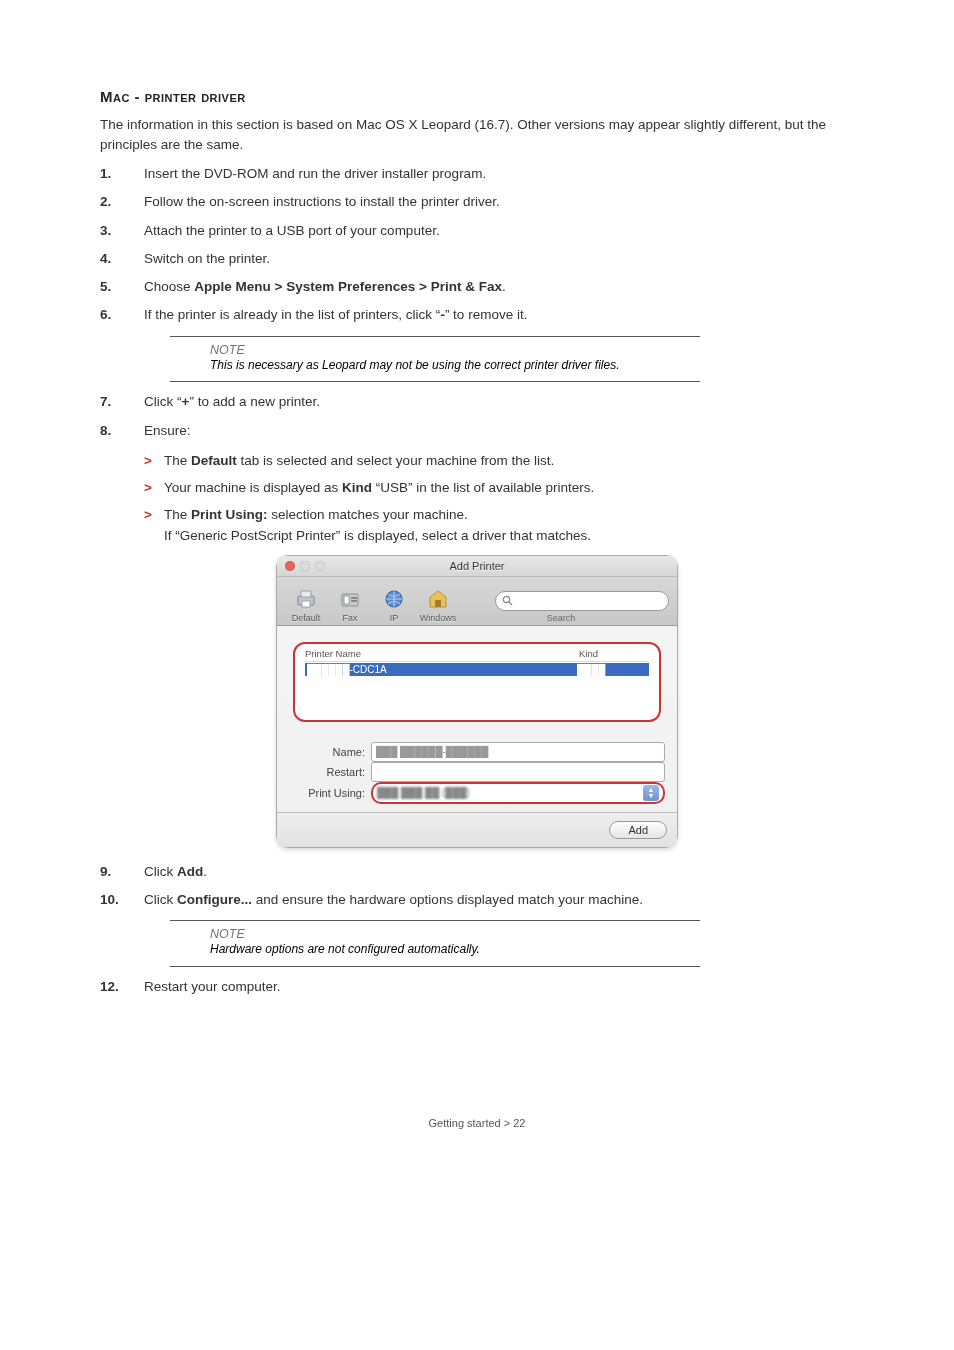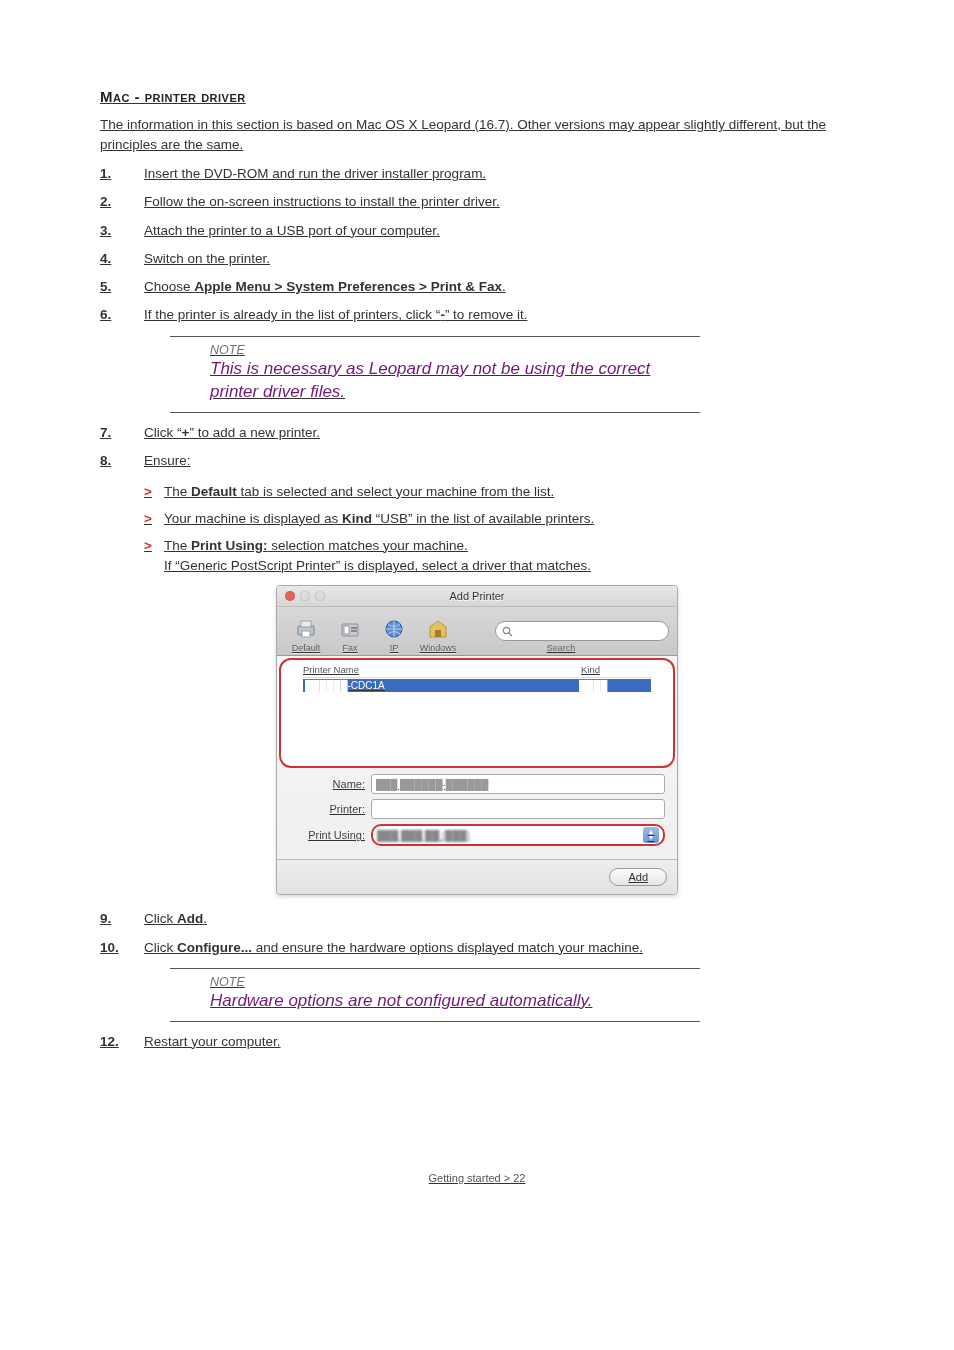--- a/index.html
+++ b/index.html
@@ -7,21 +7,20 @@
     padding: 0;
     background: #ffffff;
     font-family: Verdana, Geneva, sans-serif;
     color: #333;
     width: 954px;
   }
   .page {
     padding: 88px 100px 60px 100px;
     box-sizing: border-box;
     width: 954px;
-    text-decoration: underline;
   }
   .heading {
     font-weight: bold;
     font-variant: small-caps;
     font-size: 15px;
     letter-spacing: 0.5px;
     color: #222;
     margin-bottom: 10px;
   }
   .paragraph {
@@ -74,35 +73,35 @@
     padding: 6px 0 8px 40px;
     box-sizing: border-box;
   }
   .note-block .note-label {
     font-style: italic;
     font-size: 12.5px;
     color: #737373;
   }
   .note-block .note-text {
     font-style: italic;
-    font-size: 17px;
-    color: #701a75;
+    font-size: 12px;
+    color: #000000;
     line-height: 1.4;
   }
   b { font-weight: bold; }
   .screenshot-wrap {
     width: 100%;
     display: flex;
     justify-content: center;
     margin: 6px 0 14px 0;
   }
   .mac-dialog {
     width: 400px;
     border: 1px solid #aaa;
-    border-radius: 4px;
+    border-radius: 12px;
     background: linear-gradient(#f7f7f7,#efefef);
     box-shadow: 0 2px 4px rgba(0,0,0,0.15);
     font-family: "Lucida Grande", Arial, sans-serif;
     font-size: 11px;
     color: #444;
   }
   .mac-titlebar {
     height: 20px;
     border-bottom: 1px solid #bbb;
     background: linear-gradient(#e8e8e8,#d6d6d6);
@@ -169,26 +168,26 @@
     margin-left: auto;
     margin-bottom: 2px;
   }
   .search-box svg { margin-right: 3px; }
   .search-label {
     font-size: 9px;
     color: #666;
     padding-right: 8px;
   }
   .printer-list {
-    margin: 2px;
+    margin: 16px;
     border: 2px solid #cc3333;
     border-radius: 12px;
-    height: 110px;
+    height: 80px;
     background: #fff;
-    padding: 4px 22px;
+    padding: 4px 10px;
     box-sizing: border-box;
     position: relative;
   }
   .list-header {
     display: flex;
     font-size: 9.5px;
     color: #555;
     border-bottom: 1px solid #ddd;
     padding-bottom: 2px;
   }
@@ -202,21 +201,20 @@
     padding: 1px 2px;
     margin-top: 1px;
     filter: blur(0.6px);
   }
   .form-area {
     padding: 4px 12px 8px 12px;
   }
   .form-row {
     display: flex;
     align-items: center;
-    margin-bottom: 5px;
     font-size: 11px;
   }
   .form-label {
     width: 76px;
     text-align: right;
     padding-right: 6px;
     color: #444;
   }
   .form-field {
     flex: 1;
@@ -413,21 +411,21 @@
           <div class="col-kind">████</div>
         </div>
       </div>
 
       <div class="form-area">
         <div class="form-row">
           <div class="form-label">Name:</div>
           <div class="form-field">███ ██████-██████</div>
         </div>
         <div class="form-row">
-          <div class="form-label">Printer:</div>
+          <div class="form-label">Restart:</div>
           <div class="form-field"></div>
         </div>
         <div class="form-row">
           <div class="form-label">Print Using:</div>
           <div class="form-field outlined">
             <span class="blurred">███ ███ ██ (███)</span>
             <div class="select-arrows">▲<br>▼</div>
           </div>
         </div>
       </div>

